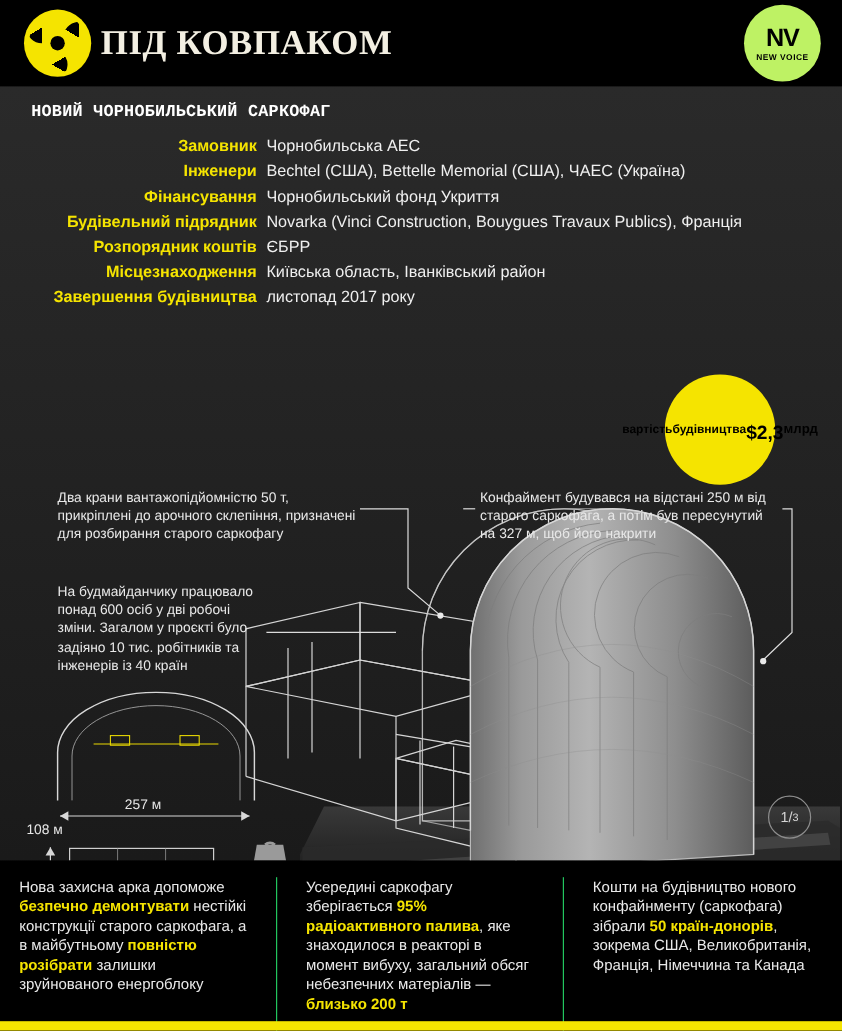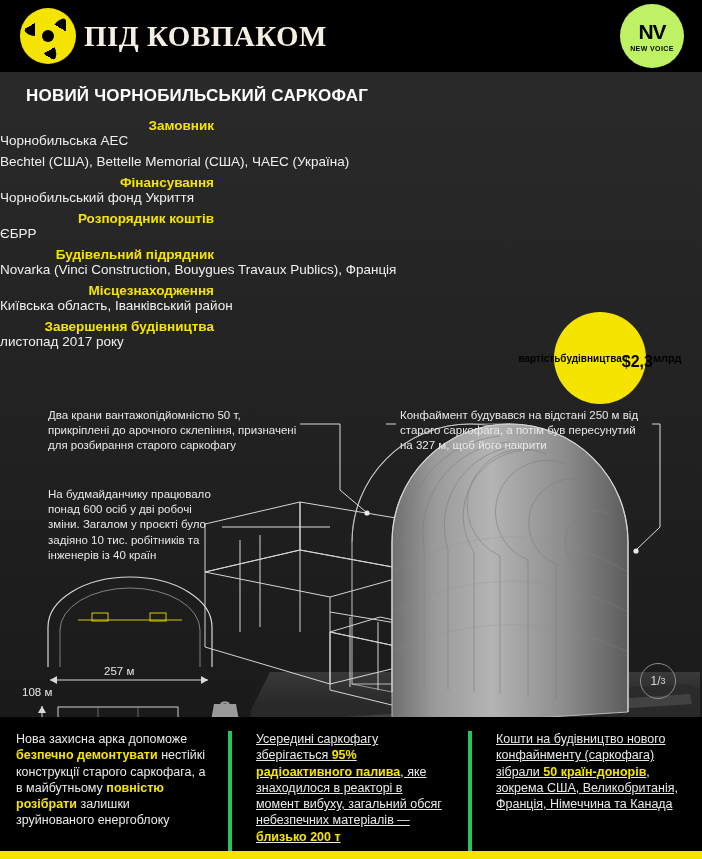--- a/index.html
+++ b/index.html
@@ -74,37 +74,37 @@
   .nv-logo .nv-sub { font-size: 7px; font-weight: bold; letter-spacing: 0.4px; margin-top: 3px; }
 
   
   .main {
     position: relative;
     height: 645px;
     background: linear-gradient(180deg,#2a2a2a 0%, #232323 45%, #1a1a1a 100%);
     overflow: hidden;
   }
   .main-title {
-    font-size: 17px;
+    font-size: 14px;
     font-weight: bold;
     color: #fff;
     padding: 14px 0 8px 26px;
     letter-spacing: 0.2px;
+    font-family: Liberation Mono, monospace;
   }
   
   .specs {
     margin: 4px 0 0 0;
     padding: 0 0 0 0;
     font-size: 13px;
   }
   .spec-row {
     display: flex;
     align-items: baseline;
     margin-bottom: 6px;
-    flex-direction: column;
   }
   .spec-label {
     width: 222px;
     text-align: right;
     color: #f5e400;
     font-weight: bold;
     font-size: 13.5px;
     padding-right: 8px;
     flex: 0 0 auto;
   }
@@ -173,21 +173,21 @@
     gap: 16px;
     border-radius: 27px;
   }
   .fcol {
     flex: 1;
     font-size: 12.5px;
     line-height: 1.3;
     color: #e9e9e9;
     padding: 0 6px;
   }
-  .fcol:nth-child(2), .fcol:nth-child(3) { border-left: 4px solid #22c55e; padding-left: 24px; text-decoration: underline; }
+  .fcol:nth-child(2), .fcol:nth-child(3) { border-left: 1px solid #22c55e; padding-left: 24px; }
   .hl { color: #f5e400; font-weight: bold; }
   .yellow-bar {
     position: absolute;
     left: 0; bottom: 0;
     width: 702px; height: 8px;
     background: #f5e400;
   }
 </style>
 </head>
 <body>
@@ -209,33 +209,34 @@
 <div class="main">
 
   <div class="main-title">НОВИЙ ЧОРНОБИЛЬСЬКИЙ САРКОФАГ</div>
 
   <div class="specs">
     <div class="spec-row">
       <div class="spec-label">Замовник</div>
       <div class="spec-val">Чорнобильська АЕС</div>
     </div>
     <div class="spec-row">
+      <div class="spec-label">Інженери</div>
       <div class="spec-val">Bechtel (США), Bettelle Memorial (США), ЧАЕС (Україна)</div>
     </div>
     <div class="spec-row">
       <div class="spec-label">Фінансування</div>
       <div class="spec-val">Чорнобильський фонд Укриття</div>
     </div>
     <div class="spec-row">
+      <div class="spec-label">Будівельний  підрядник</div>
+      <div class="spec-val">Novarka (Vinci Construction, Bouygues Travaux Publics), Франція</div>
+    </div>
+    <div class="spec-row">
       <div class="spec-label">Розпорядник  коштів</div>
       <div class="spec-val">ЄБРР</div>
-    </div>
-    <div class="spec-row">
-      <div class="spec-label">Будівельний  підрядник</div>
-      <div class="spec-val">Novarka (Vinci Construction, Bouygues Travaux Publics), Франція</div>
     </div>
     <div class="spec-row">
       <div class="spec-label">Місцезнаходження</div>
       <div class="spec-val">Київська область, Іванківський район</div>
     </div>
     <div class="spec-row">
       <div class="spec-label">Завершення  будівництва</div>
       <div class="spec-val">листопад 2017 року</div>
     </div>
   </div>

